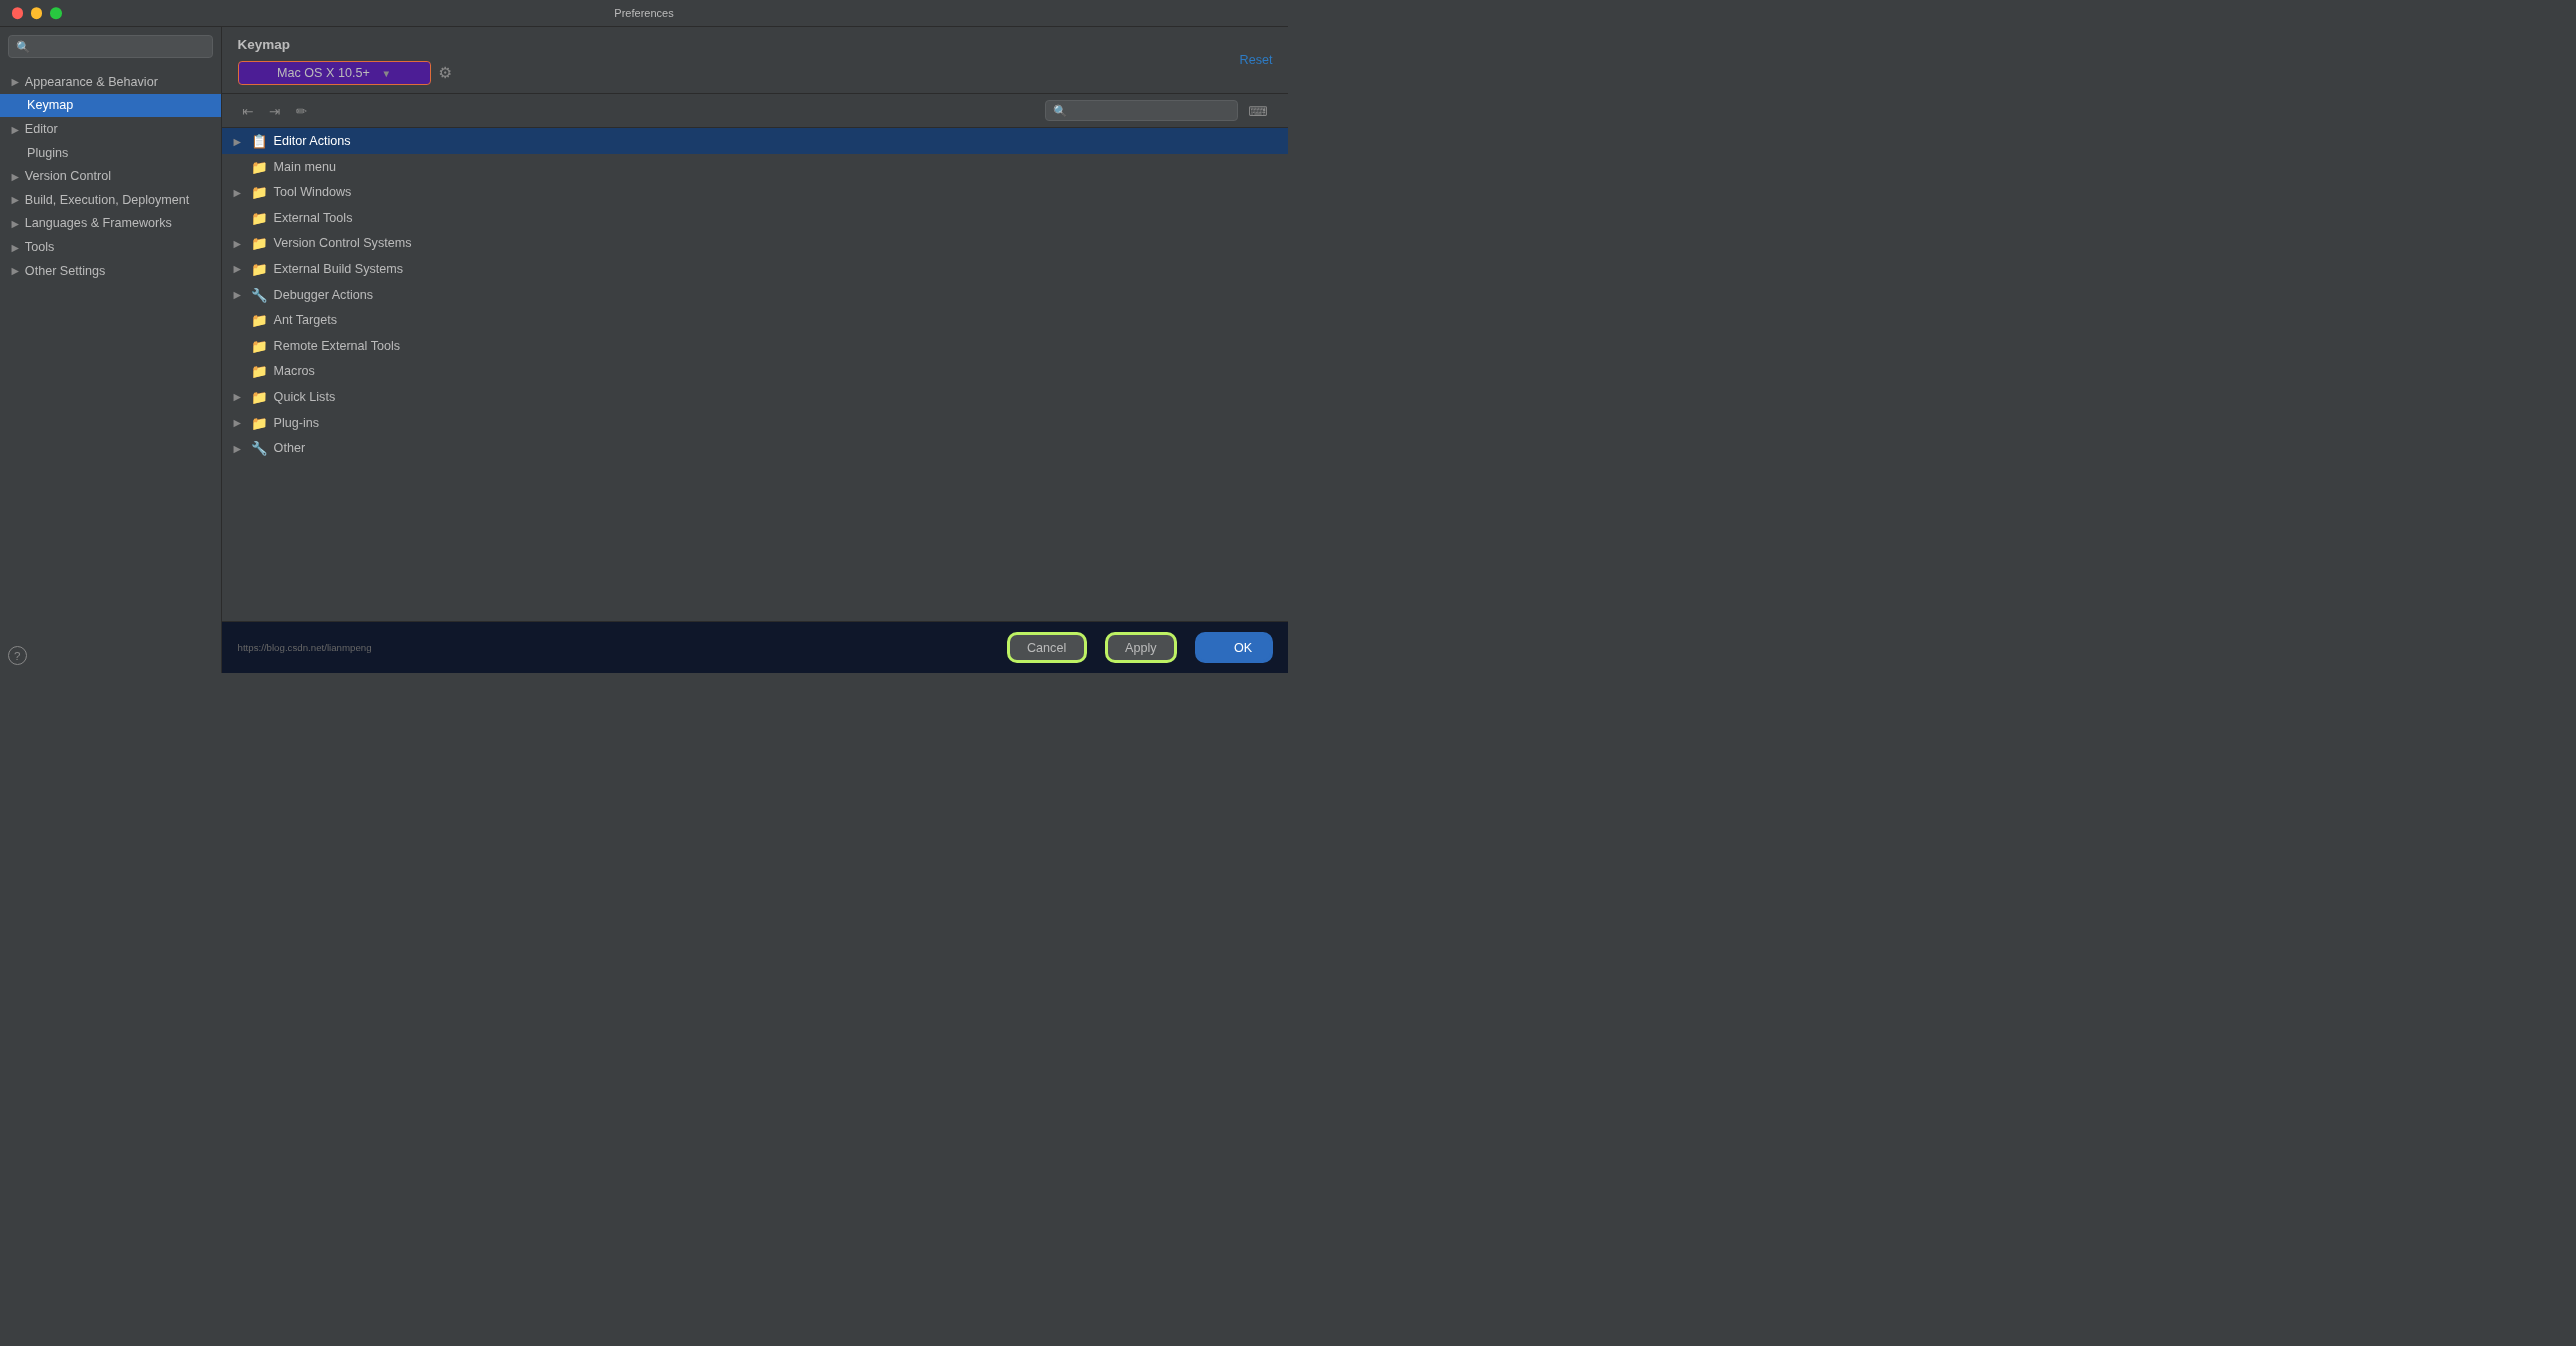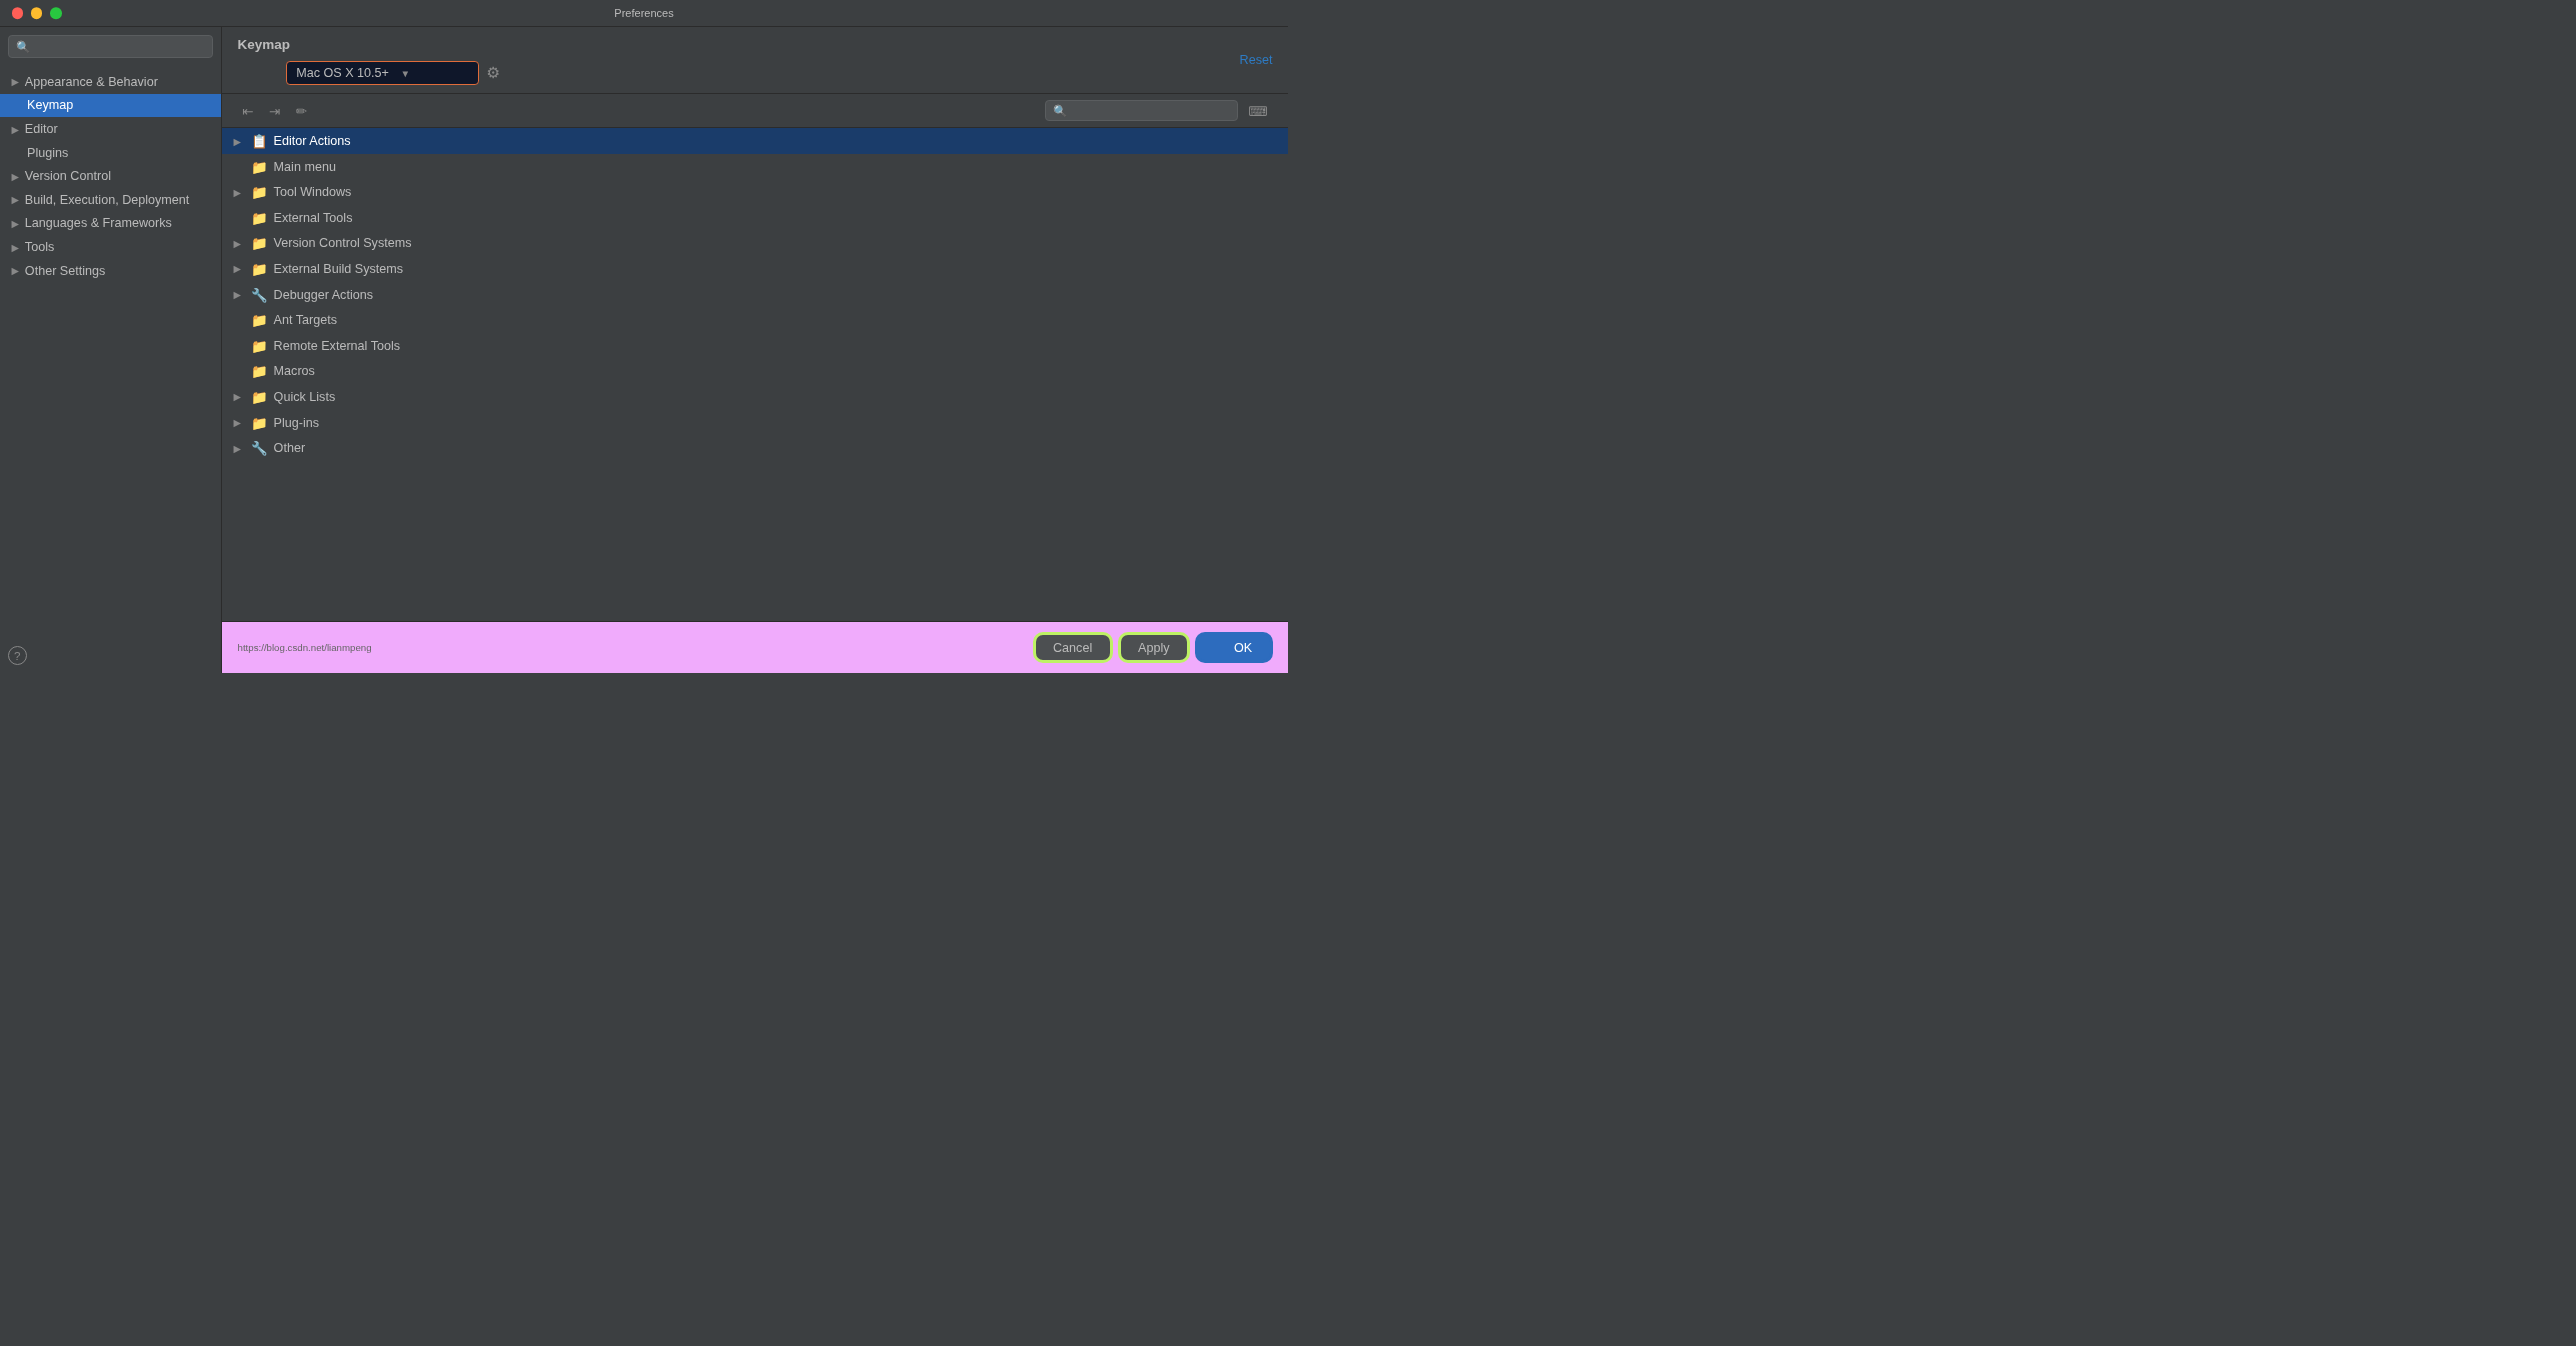--- a/index.html
+++ b/index.html
@@ -145,32 +145,31 @@
       font-weight: bold;
       color: #bbbbbb;
       margin-bottom: 9.7px;
     }
     .keymap-selector-row {
       display: flex;
       align-items: center;
       gap: 7.7px;
     }
     .keymap-dropdown {
-      background: #0f172a;
+      background: #4c1d95;
       border: 1.9px solid #e06c3a;
       border-radius: 3.9px;
       padding: 3.9px 9.7px;
       color: #bbbbbb;
       font-size: 12.6px;
       display: flex;
       align-items: center;
-      justify-content: flex-start;
+      justify-content: center;
       min-width: 193px;
       cursor: pointer;
-      margin-left: 48px;
     }
     .keymap-dropdown .dropdown-arrow {
       margin-left: 11.6px;
       color: #888;
       font-size: 9.7px;
     }
     .gear-icon {
       font-size: 15.5px;
       color: #888;
       cursor: pointer;
@@ -244,22 +243,22 @@
       margin-right: 5.8px;
       font-size: 13.5px;
     }
     
     .bottom-bar {
       display: flex;
       justify-content: flex-end;
       align-items: center;
       padding: 9.7px 15.5px;
       border-top: 1px solid #2b2b2b;
-      gap: 5px;
-      background: #f0abfc;
+      gap: 18px;
+      background: #0f172a;
     }
     .btn {
       padding: 5.8px 17.4px;
       border-radius: 10px;
       font-size: 12.6px;
       cursor: pointer;
       border: 3px solid #bef264;
       background: #4c4f51;
       color: #bbbbbb;
     }

